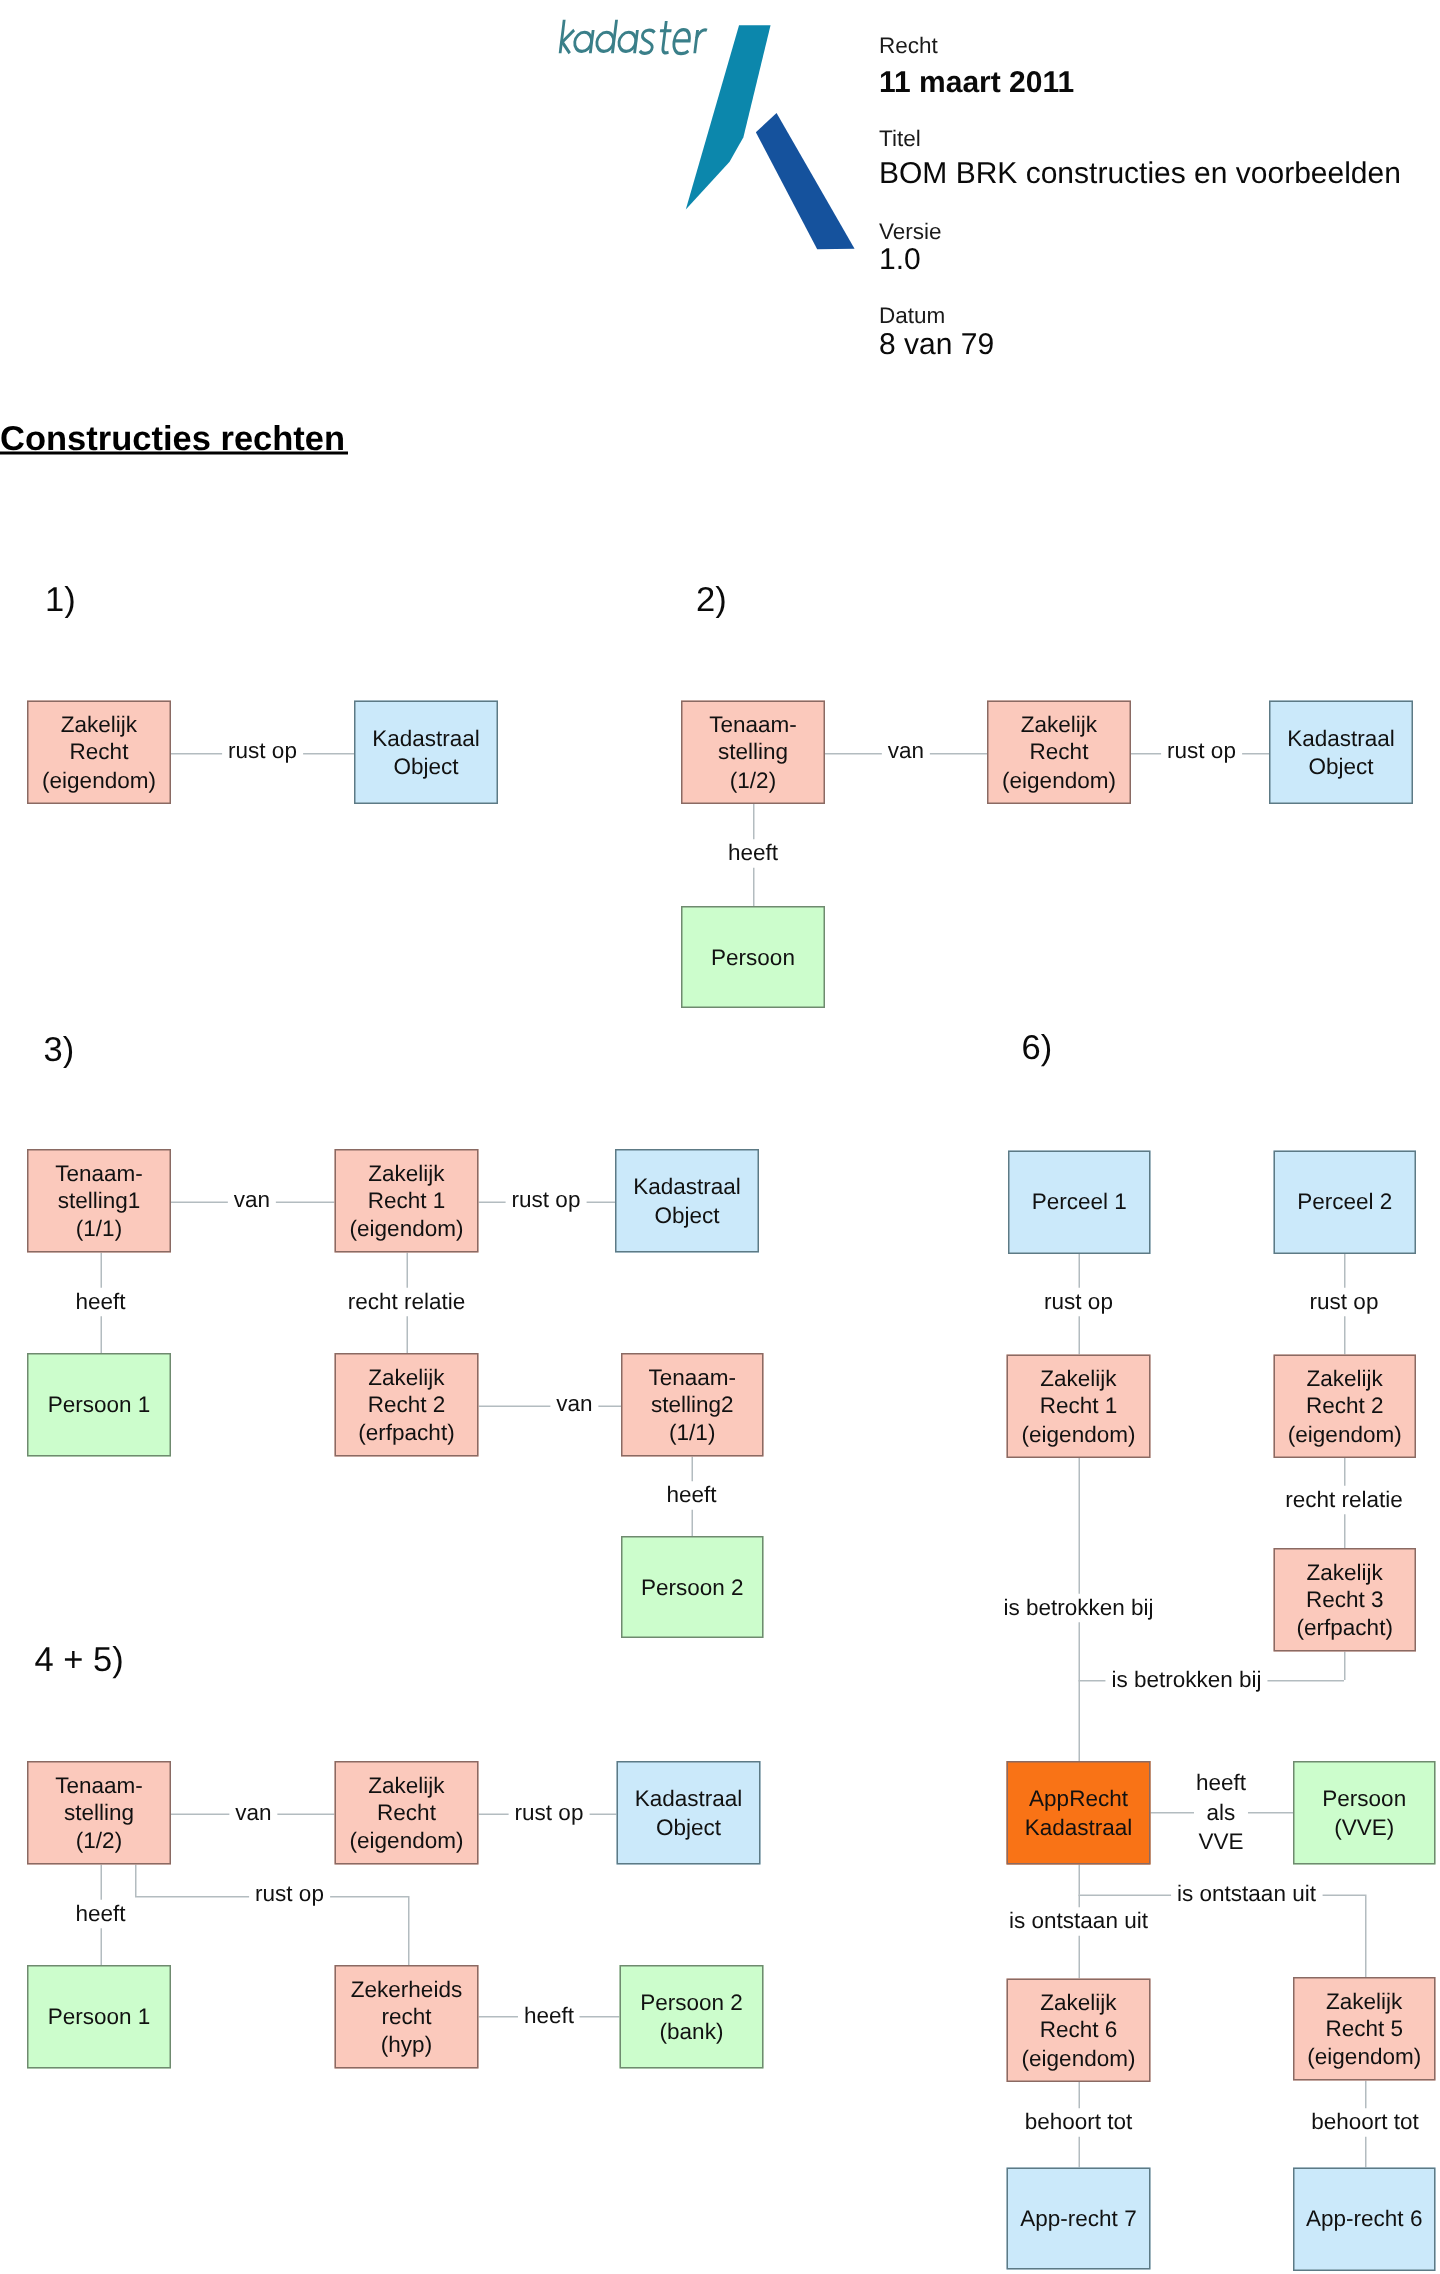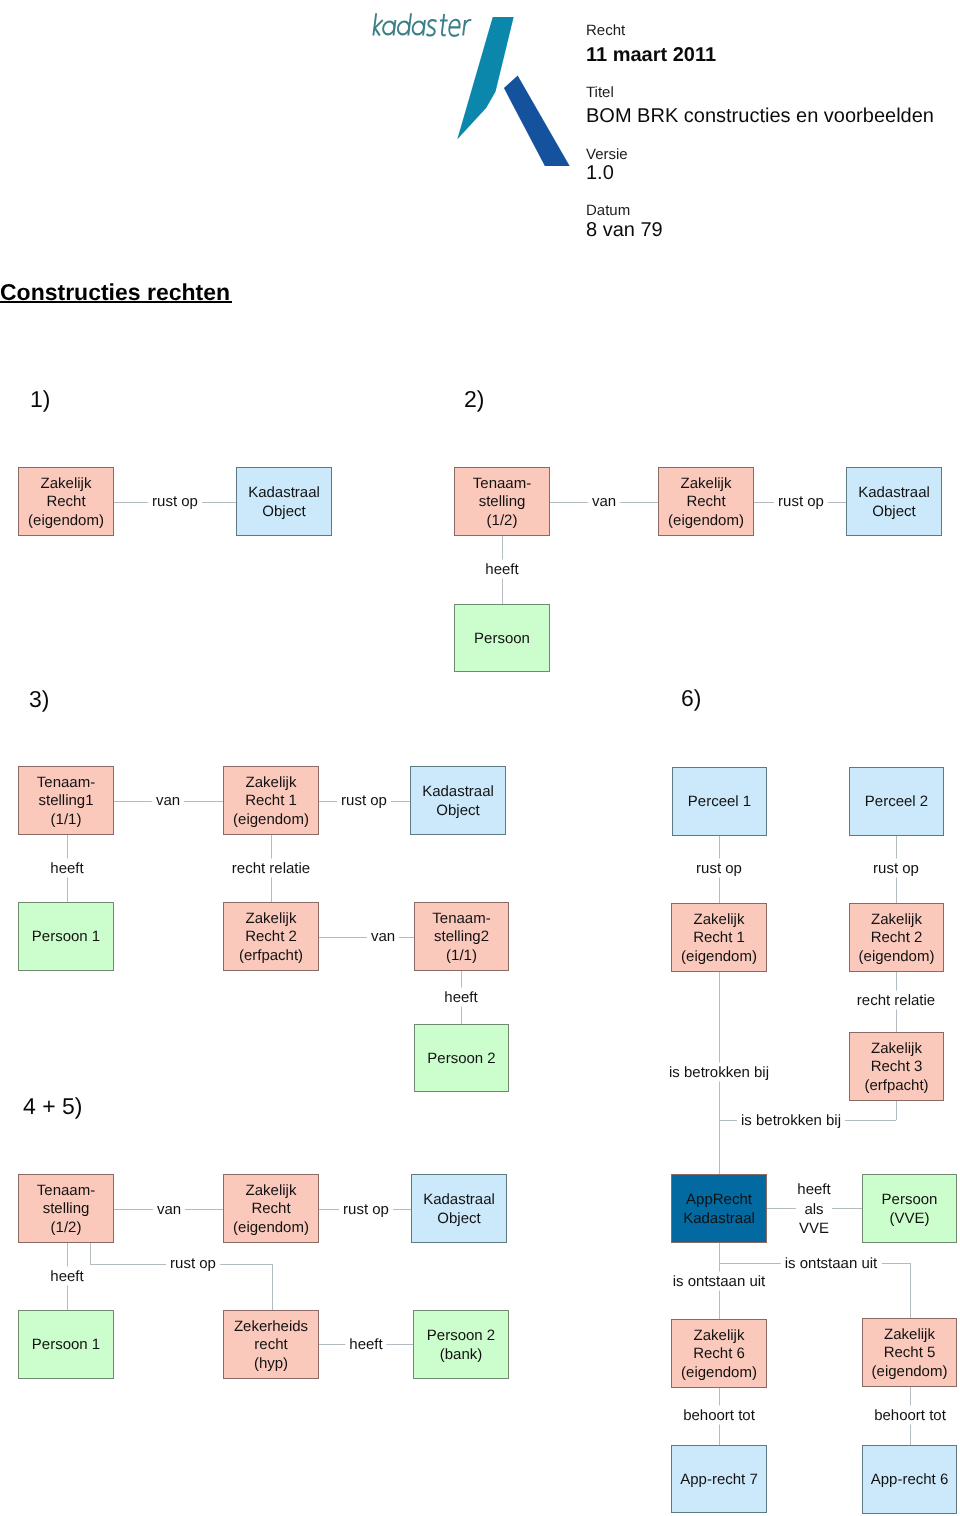--- a/index.html
+++ b/index.html
@@ -211,21 +211,21 @@
       </div>
       <div class="node" style="left: 223px; top: 1310px; width: 96px; height: 69px; background: rgb(251, 201, 188); border-color: rgb(138, 106, 99);">
         <span class="nl">Zekerheids</span>
         <span class="nl">recht</span>
         <span class="nl">(hyp)</span>
       </div>
       <div class="node" style="left: 413px; top: 1310px; width: 96px; height: 69px; background: rgb(204, 253, 204); border-color: rgb(111, 138, 111);">
         <span class="nl">Persoon 2</span>
         <span class="nl">(bank)</span>
       </div>
-      <div class="node" style="left: 671px; top: 1174px; width: 96px; height: 69px; background: #0369a1; border-color: rgb(138, 106, 99);">
+      <div class="node" style="left: 671px; top: 1174px; width: 96px; height: 69px; background: #f97316; border-color: rgb(138, 106, 99);">
         <span class="nl">AppRecht</span>
         <span class="nl">Kadastraal</span>
       </div>
       <div class="node" style="left: 862px; top: 1174px; width: 95px; height: 69px; background: rgb(204, 253, 204); border-color: rgb(111, 138, 111);">
         <span class="nl">Persoon</span>
         <span class="nl">(VVE)</span>
       </div>
       <div class="node" style="left: 671px; top: 1319px; width: 96px; height: 69px; background: rgb(251, 201, 188); border-color: rgb(138, 106, 99);">
         <span class="nl">Zakelijk</span>
         <span class="nl">Recht 6</span>

